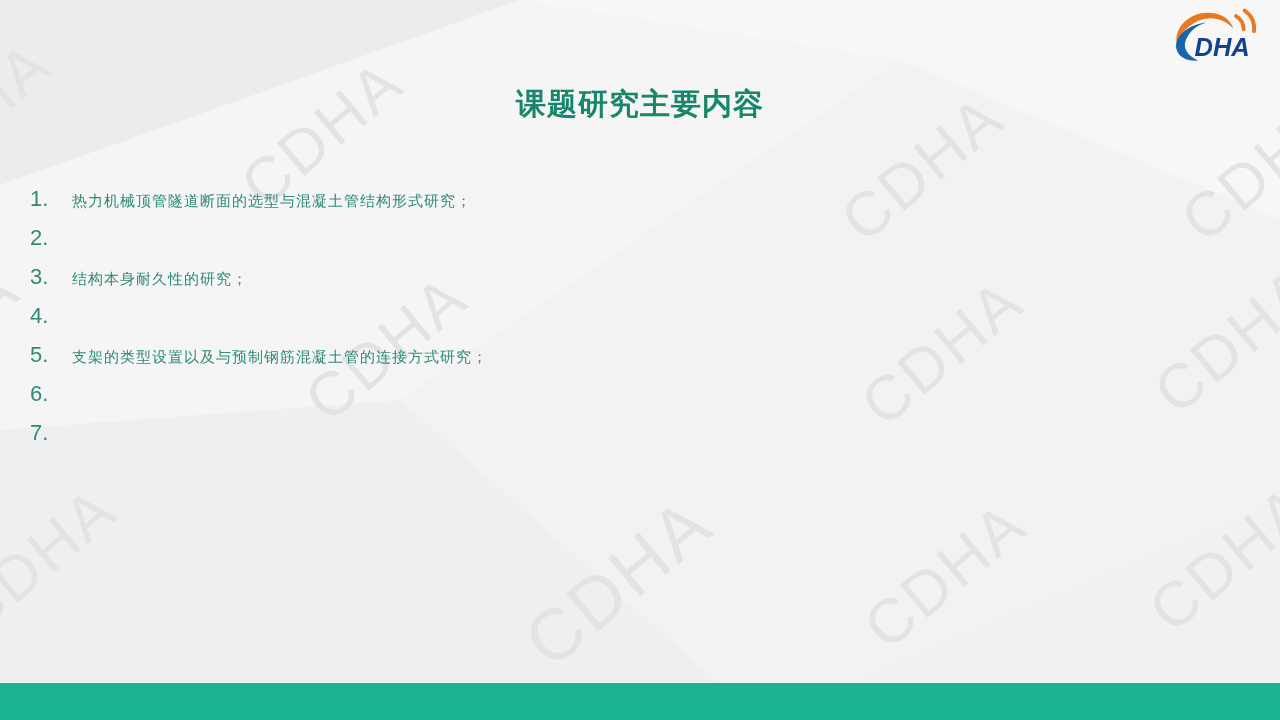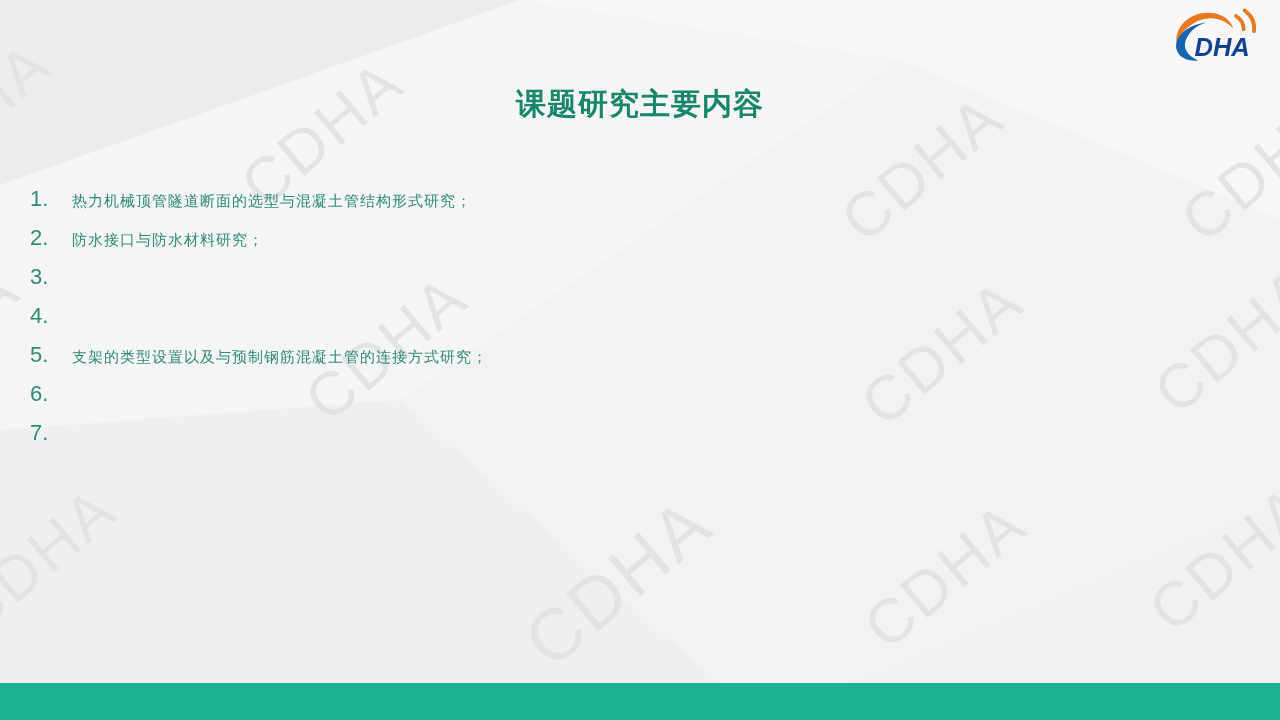--- a/index.html
+++ b/index.html
@@ -127,24 +127,24 @@
 
   <h1 class="title">课题研究主要内容</h1>
 
   <div class="content-list">
     <div class="li">
       <span class="num">1.</span>
       <span class="txt">热力机械顶管隧道断面的选型与混凝土管结构形式研究；</span>
     </div>
     <div class="li">
       <span class="num">2.</span>
-      <span class="txt">防水接口与防水材料研究；</span>
     </div>
     <div class="li">
       <span class="num">3.</span>
+      <span class="txt">结构本身耐久性的研究；</span>
     </div>
     <div class="li">
       <span class="num">4.</span>
     </div>
     <div class="li">
       <span class="num">5.</span>
       <span class="txt">支架的类型设置以及与预制钢筋混凝土管的连接方式研究；</span>
     </div>
     <div class="li">
       <span class="num">6.</span>

